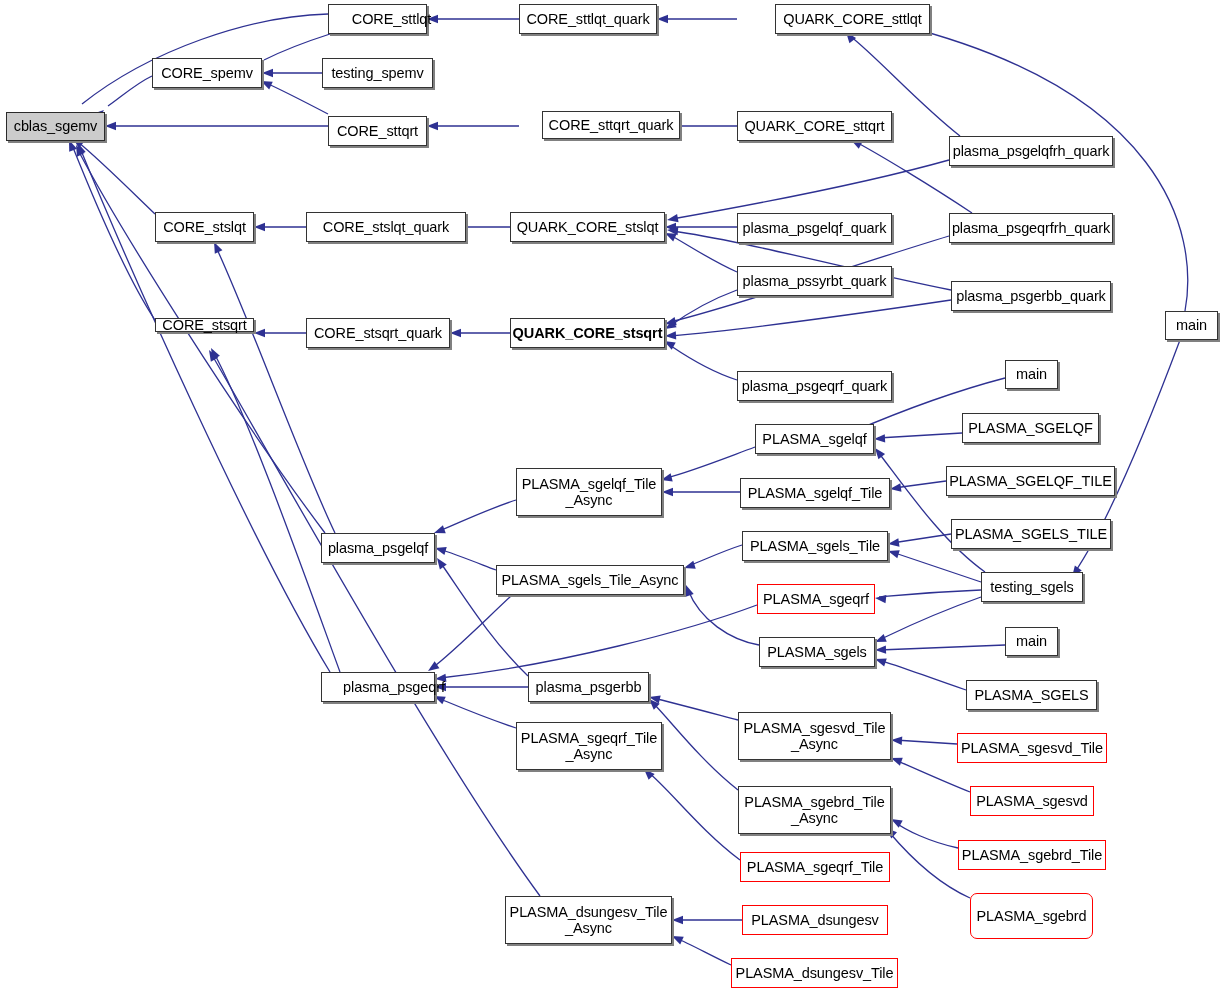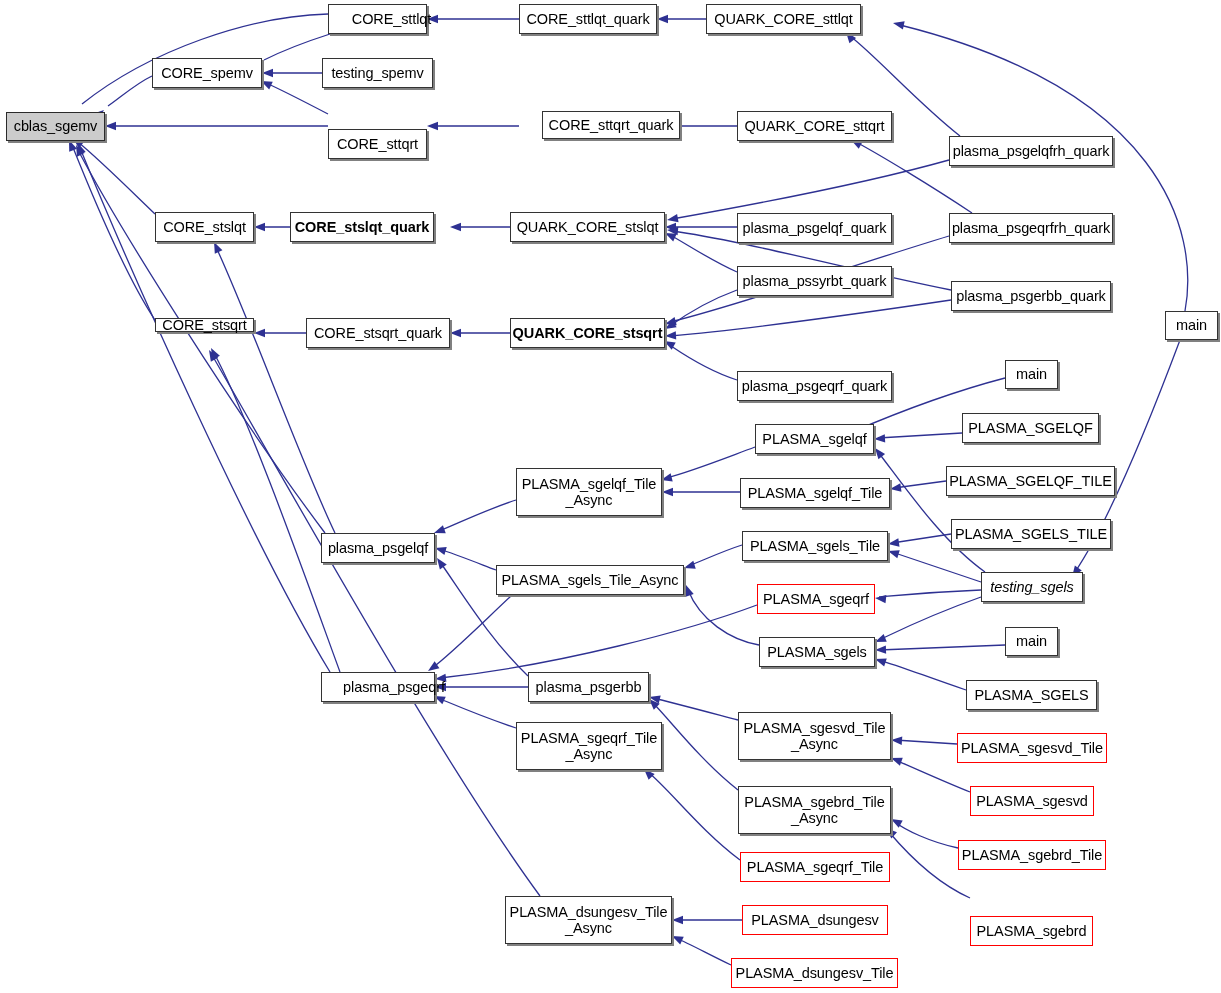--- a/index.html
+++ b/index.html
@@ -145,28 +145,28 @@
       <path d="M330,672 C250,540 130,270 80,148" fill="none" stroke="#2e3192" stroke-width="1.3"></path>
       <polygon points="0,0 -11,-4.2 -11,4.2" fill="#2e3192" transform="translate(78,143) rotate(250)"></polygon>
       <path d="M325,533 C240,420 120,230 78,150" fill="none" stroke="#2e3192" stroke-width="1.3"></path>
       <polygon points="0,0 -11,-4.2 -11,4.2" fill="#2e3192" transform="translate(76,145) rotate(244)"></polygon>
     </svg>
   <div id="nodes-layer">
       <div class="node root shadow" style="left: 6px; top: 112px; width: 99px; height: 29px;">cblas_sgemv</div>
       <div class="node shadow" style="left: 328px; top: 4px; width: 99px; height: 30px; padding-left: 31px;">CORE_sttlqt</div>
       <div class="node shadow" style="left: 152px; top: 58px; width: 110px; height: 30px;">CORE_spemv</div>
       <div class="node shadow" style="left: 322px; top: 58px; width: 111px; height: 30px;">testing_spemv</div>
-      <div class="node shadow" style="left: 328px; top: 129px; width: 99px; height: 30px;">CORE_sttqrt</div>
+      <div class="node shadow" style="left: 328px; top: 116px; width: 99px; height: 30px;">CORE_sttqrt</div>
       <div class="node shadow" style="left: 519px; top: 4px; width: 138px; height: 30px;">CORE_sttlqt_quark</div>
       <div class="node shadow" style="left: 542px; top: 111px; width: 138px; height: 28px;">CORE_sttqrt_quark</div>
-      <div class="node shadow" style="left: 706px; top: 4px; width: 155px; height: 30px;">QUARK_CORE_sttlqt</div>
+      <div class="node shadow" style="left: 775px; top: 4px; width: 155px; height: 30px;">QUARK_CORE_sttlqt</div>
       <div class="node shadow" style="left: 737px; top: 111px; width: 155px; height: 30px;">QUARK_CORE_sttqrt</div>
       <div class="node shadow" style="left: 949px; top: 136px; width: 164px; height: 30px;">plasma_psgelqfrh_quark</div>
       <div class="node shadow" style="left: 155px; top: 212px; width: 99px; height: 30px;">CORE_stslqt</div>
-      <div class="node shadow" style="left: 290px; top: 212px; width: 144px; height: 30px; font-weight: bold;">CORE_stslqt_quark</div>
+      <div class="node shadow" style="left: 306px; top: 212px; width: 160px; height: 30px;">CORE_stslqt_quark</div>
       <div class="node shadow" style="left: 510px; top: 212px; width: 155px; height: 30px;">QUARK_CORE_stslqt</div>
       <div class="node shadow" style="left: 737px; top: 213px; width: 155px; height: 30px;">plasma_psgelqf_quark</div>
       <div class="node shadow" style="left: 949px; top: 213px; width: 164px; height: 30px;">plasma_psgeqrfrh_quark</div>
       <div class="node shadow" style="left: 737px; top: 266px; width: 155px; height: 30px;">plasma_pssyrbt_quark</div>
       <div class="node shadow" style="left: 951px; top: 281px; width: 160px; height: 30px;">plasma_psgerbb_quark</div>
       <div class="node shadow" style="left: 155px; top: 318px; width: 99px; height: 14px;">CORE_stsqrt</div>
       <div class="node shadow" style="left: 306px; top: 318px; width: 144px; height: 30px;">CORE_stsqrt_quark</div>
       <div class="node shadow" style="left: 510px; top: 318px; width: 155px; height: 30px; font-weight: bold;">QUARK_CORE_stsqrt</div>
       <div class="node shadow" style="left: 1165px; top: 311px; width: 53px; height: 29px;">main</div>
       <div class="node shadow" style="left: 737px; top: 371px; width: 155px; height: 30px;">plasma_psgeqrf_quark</div>
@@ -175,35 +175,35 @@
       <div class="node shadow" style="left: 962px; top: 413px; width: 137px; height: 30px;">PLASMA_SGELQF</div>
       <div class="node shadow" style="left: 516px; top: 468px; width: 146px; height: 48px;">PLASMA_sgelqf_Tile
 _Async</div>
       <div class="node shadow" style="left: 740px; top: 478px; width: 150px; height: 30px;">PLASMA_sgelqf_Tile</div>
       <div class="node shadow" style="left: 946px; top: 466px; width: 169px; height: 30px;">PLASMA_SGELQF_TILE</div>
       <div class="node shadow" style="left: 742px; top: 531px; width: 146px; height: 30px;">PLASMA_sgels_Tile</div>
       <div class="node shadow" style="left: 951px; top: 519px; width: 160px; height: 30px;">PLASMA_SGELS_TILE</div>
       <div class="node shadow" style="left: 321px; top: 533px; width: 114px; height: 30px;">plasma_psgelqf</div>
       <div class="node shadow" style="left: 496px; top: 565px; width: 188px; height: 30px;">PLASMA_sgels_Tile_Async</div>
       <div class="node redborder" style="left: 757px; top: 584px; width: 118px; height: 30px;">PLASMA_sgeqrf</div>
-      <div class="node shadow" style="left: 981px; top: 572px; width: 102px; height: 30px; font-style: italic;">testing_sgels</div>
+      <div class="node shadow" style="left: 981px; top: 572px; width: 102px; height: 30px;">testing_sgels</div>
       <div class="node shadow" style="left: 759px; top: 637px; width: 116px; height: 30px;">PLASMA_sgels</div>
       <div class="node shadow" style="left: 1005px; top: 627px; width: 53px; height: 29px;">main</div>
       <div class="node shadow" style="left: 966px; top: 680px; width: 131px; height: 30px;">PLASMA_SGELS</div>
       <div class="node shadow" style="left: 321px; top: 672px; width: 114px; height: 30px; padding-left: 35px;">plasma_psgeqrf</div>
       <div class="node shadow" style="left: 528px; top: 672px; width: 121px; height: 30px;">plasma_psgerbb</div>
       <div class="node shadow" style="left: 516px; top: 722px; width: 146px; height: 48px;">PLASMA_sgeqrf_Tile
 _Async</div>
       <div class="node shadow" style="left: 738px; top: 712px; width: 153px; height: 48px;">PLASMA_sgesvd_Tile
 _Async</div>
       <div class="node redborder" style="left: 957px; top: 733px; width: 150px; height: 30px;">PLASMA_sgesvd_Tile</div>
       <div class="node redborder" style="left: 970px; top: 786px; width: 124px; height: 30px;">PLASMA_sgesvd</div>
       <div class="node shadow" style="left: 738px; top: 786px; width: 153px; height: 48px;">PLASMA_sgebrd_Tile
 _Async</div>
       <div class="node redborder" style="left: 958px; top: 840px; width: 148px; height: 30px;">PLASMA_sgebrd_Tile</div>
       <div class="node redborder" style="left: 740px; top: 852px; width: 150px; height: 30px;">PLASMA_sgeqrf_Tile</div>
-      <div class="node redborder" style="left: 970px; top: 916px; width: 123px; height: 30px;">PLASMA_sgebrd</div>
+      <div class="node redborder" style="left: 970px; top: 893px; width: 123px; height: 46px; border-radius: 7px;">PLASMA_sgebrd</div>
       <div class="node shadow" style="left: 505px; top: 896px; width: 167px; height: 48px;">PLASMA_dsungesv_Tile
 _Async</div>
       <div class="node redborder" style="left: 742px; top: 905px; width: 146px; height: 30px;">PLASMA_dsungesv</div>
       <div class="node redborder" style="left: 731px; top: 958px; width: 167px; height: 30px;">PLASMA_dsungesv_Tile</div>
     </div>
 </div>
 
 </body></html>

